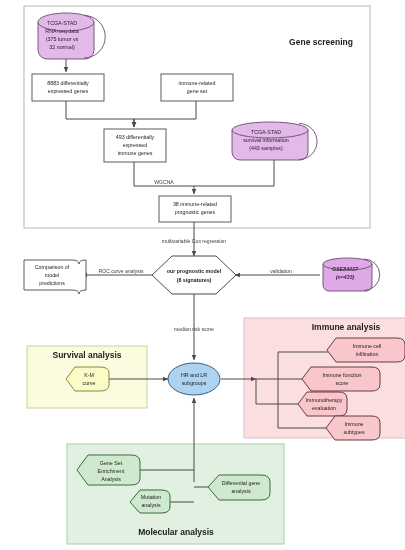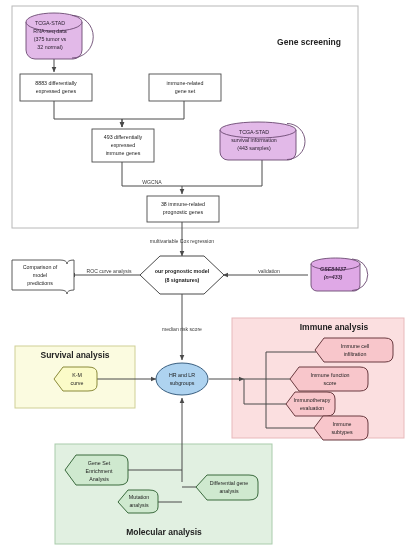--- a/index.html
+++ b/index.html
@@ -1,18 +1,18 @@
 <!DOCTYPE html>
 <html><head>
 <meta charset="utf-8">
 <style>
   html,body{margin:0;padding:0;background:#ffffff;}
   body{width:405px;height:550px;position:relative;overflow:hidden;
        font-family:"Liberation Sans","DejaVu Sans",sans-serif;}
-  #stage{position:absolute;left:4px;top:0;width:340px;height:550px;}
+  #stage{position:absolute;left:16px;top:0;width:340px;height:550px;}
   svg{position:absolute;left:0;top:0;width:405px;height:550px;display:block;}
   .pnl-title{font-size:8.5px;fill:#222;font-weight:bold;text-anchor:middle;}
   .node-t{font-size:5.3px;fill:#1c1c1c;text-anchor:middle;}
   .node-t.em{font-weight:bold;}
   .edge-t{font-size:5.1px;fill:#3a3a3a;text-anchor:middle;}
   .db-t{font-size:5.3px;fill:#2b2030;text-anchor:middle;}
   .gse-t{font-size:5.3px;fill:#3a2340;text-anchor:middle;font-style:italic;font-weight:bold;}
   .ln{stroke:#4a4a4a;stroke-width:1;fill:none;}
 </style>
 </head>

